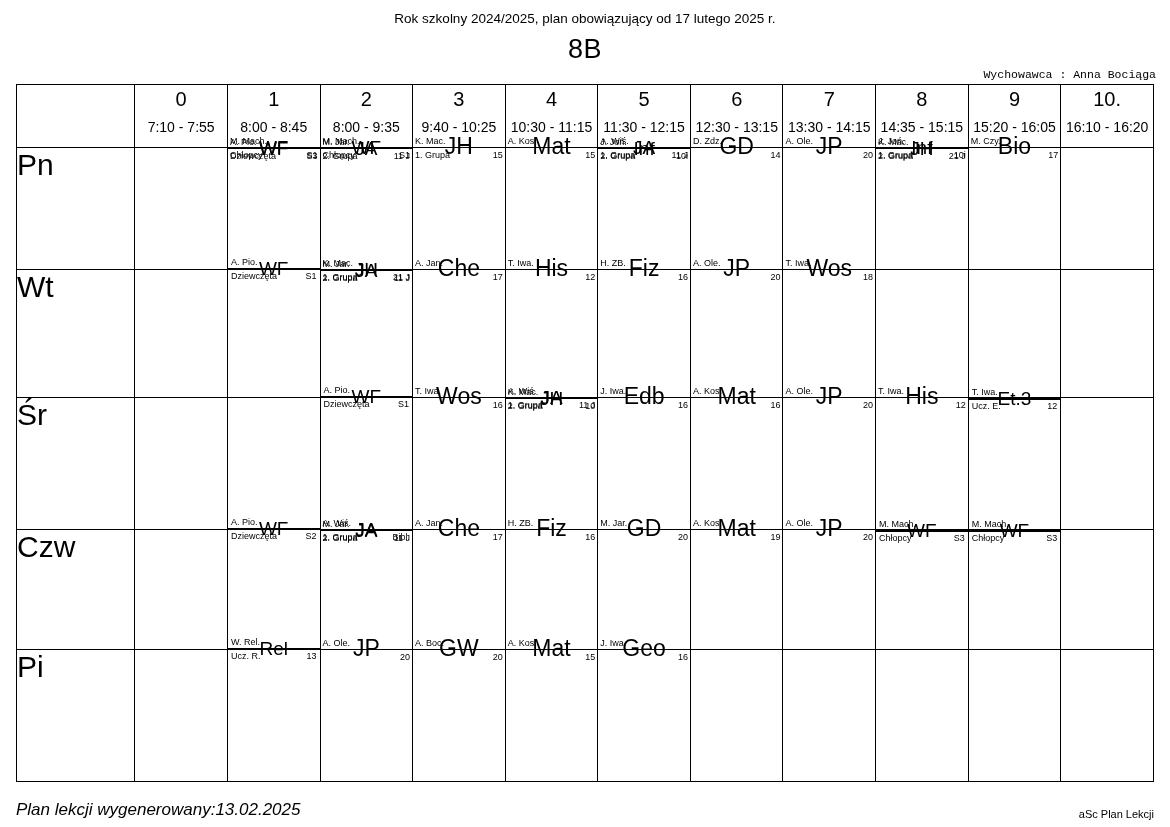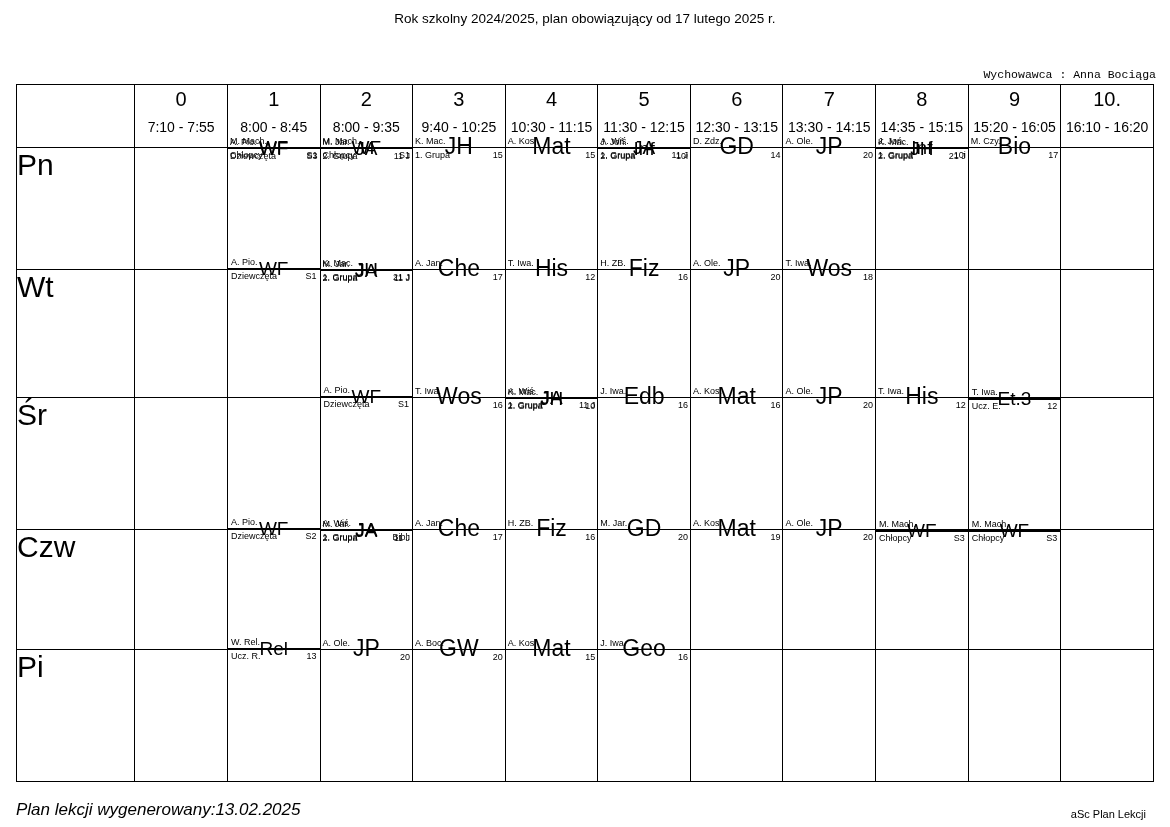--- a/index.html
+++ b/index.html
@@ -53,21 +53,21 @@
   .footer-left {
     position: absolute;
     bottom: 7px;
     left: 16px;
     font-size: 17px;
     font-style: italic;
   }
   .footer-right {
     position: absolute;
     bottom: 7px;
-    right: 24px;
+    right: 16px;
     font-size: 11px;
   }
 
   table.timetable {
     position: absolute;
     top: 84px;
     left: 16px;
     width: 1138px;
     border-collapse: collapse;
     table-layout: fixed;
@@ -162,20 +162,21 @@
     box-sizing: border-box;
     border: 1px solid #000;
   }
 </style>
 </head>
 <body>
 
 <div class="page">
 
   <div class="top-line">Rok szkolny 2024/2025, plan obowiązujący od 17 lutego 2025 r.</div>
+  <div class="class-name">8B</div>
   <div class="teacher-line">Wychowawca : Anna Bociąga</div>
 
   <table class="timetable">
     <thead>
       <tr>
         <th class="hdr col-day"></th>
         <th class="hdr col-les">
           <div class="num">0</div>
           <div class="time">7:10 - 7:55</div>
         </th>

